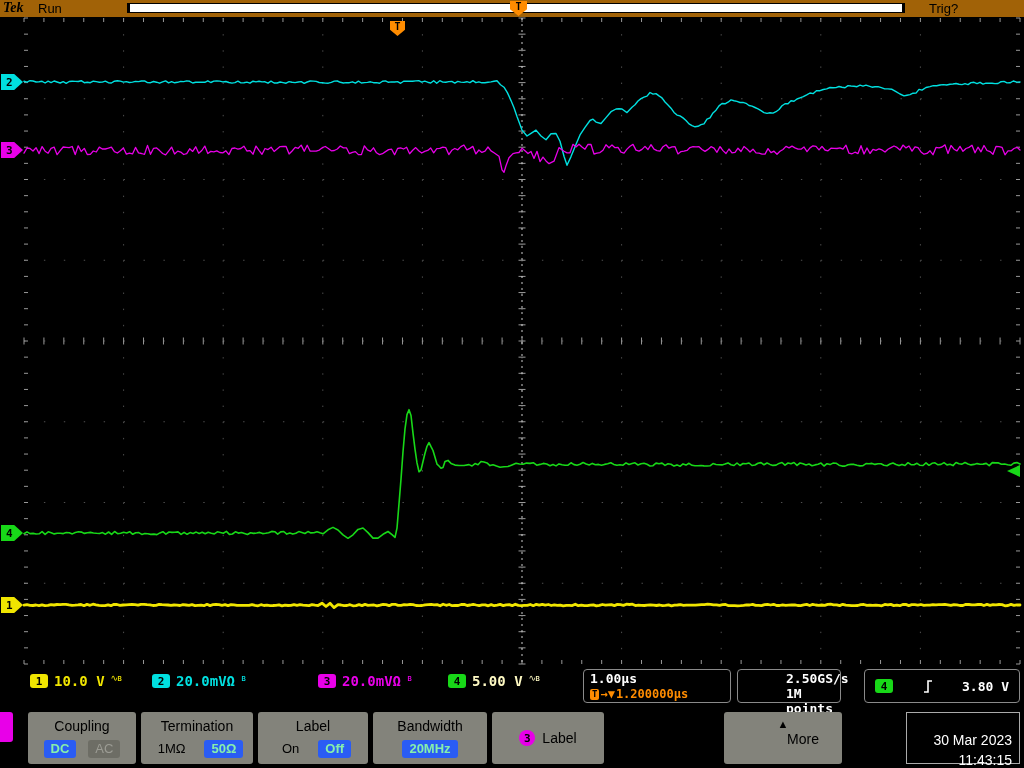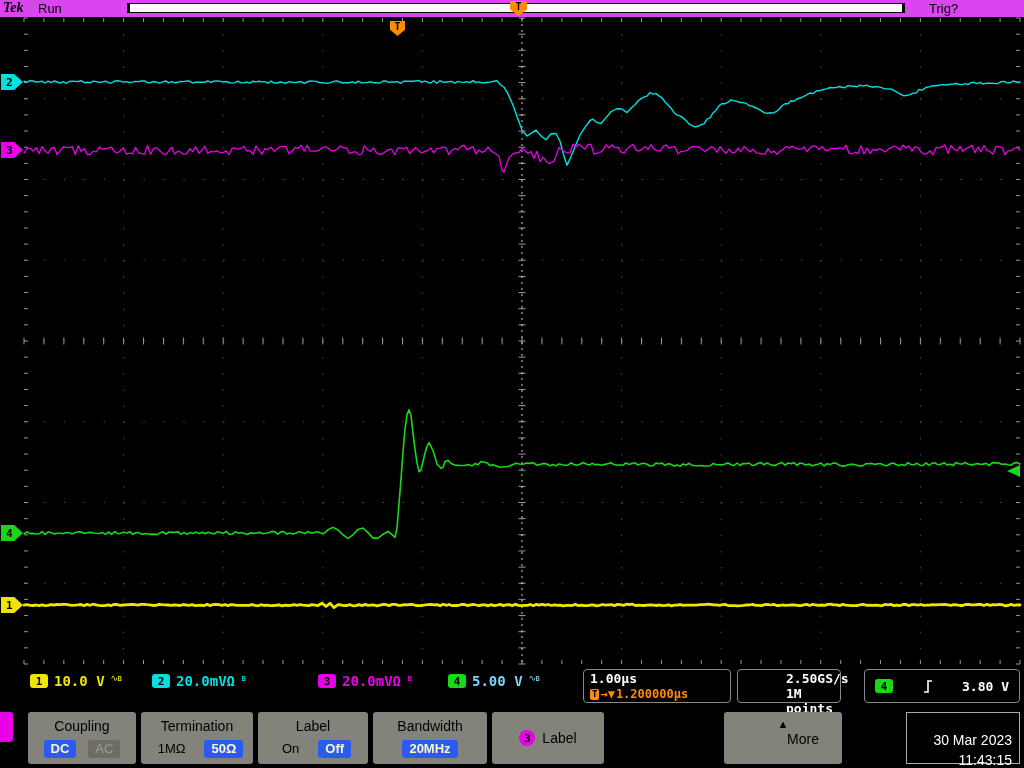--- a/index.html
+++ b/index.html
@@ -1,21 +1,21 @@
 <!DOCTYPE html>
 <html><head>
 <meta charset="utf-8">
 <style>
   html,body{margin:0;padding:0;background:#000;}
   .screen{position:relative;width:1024px;height:768px;background:#000;overflow:hidden;
           font-family:"DejaVu Sans Mono",monospace;}
   .abs{position:absolute;}
 
   
-  .topbar{left:0;top:0;width:1024px;height:17px;background:#d946ef;color:#000;}
+  .topbar{left:0;top:0;width:1024px;height:17px;background:#a16207;color:#000;}
   .tek-logo{left:3px;top:0;font:bold italic 14px "Liberation Serif",serif;}
   .run-status{left:38px;top:1px;font:13px "Liberation Sans",sans-serif;}
   .trig-status{left:929px;top:1px;font:13px "Liberation Sans",sans-serif;}
   .recordbar{left:127px;top:3px;width:778px;height:10px;background:#fff;border:1px solid #000;box-sizing:border-box;}
   .rv-tick{position:absolute;top:0;width:2px;height:100%;background:#000;}
   .rv-tick.l{left:0;} .rv-tick.r{right:0;}
   .trig-flag{left:510px;top:1px;width:17px;height:15px;background:#ff8c00;
              clip-path:polygon(0 0,100% 0,100% 55%,50% 100%,0 55%);
              color:#000;font:bold 10px "DejaVu Sans Mono",monospace;text-align:center;line-height:11px;z-index:6;}
 
@@ -30,41 +30,41 @@
   .gnd-ch3{top:142px;background:#e800e8;}
   .gnd-ch4{top:525px;background:#18d818;}
   .gnd-ch1{top:597px;background:#f0e500;}
 
   
   .chread{top:672px;height:18px;display:flex;align-items:center;gap:6px;}
   .badge{display:inline-flex;align-items:center;justify-content:center;width:18px;height:14px;border-radius:3px;
          color:#000;font:bold 11px "DejaVu Sans Mono",monospace;}
   .bg-ch1{background:#f0e500;} .bg-ch2{background:#00e0e0;} .bg-ch3{background:#e800e8;} .bg-ch4{background:#18d818;}
   .scale{font:bold 14px "DejaVu Sans Mono",monospace;}
-  .c-ch1{color:#f0e500;} .c-ch2{color:#00e0e0;} .c-ch3{color:#e800e8;} .c-ch4{color:#7dd3fc;}
+  .c-ch1{color:#f0e500;} .c-ch2{color:#00e0e0;} .c-ch3{color:#e800e8;} .c-ch4{color:#fef9c3;}
   .mini-ic{font-size:9px;letter-spacing:-1px;align-self:flex-start;margin-top:1px;}
   .r-ch1{left:30px;} .r-ch2{left:152px;} .r-ch3{left:318px;} .r-ch4{left:448px;}
 
   .robox{top:669px;height:34px;border:1px solid #8a8a8a;border-radius:4px;box-sizing:border-box;
          padding:1px 6px;color:#fff;font:bold 13px "DejaVu Sans Mono",monospace;}
   .h-box{left:583px;width:148px;}
   .a-box{left:737px;width:104px;padding-left:48px;}
   .t-box{left:864px;width:156px;display:flex;align-items:center;justify-content:space-between;padding:0 10px;}
   .delay-line{color:#ff8c00;font:bold 12px "DejaVu Sans Mono",monospace;margin-top:1px;display:flex;align-items:center;gap:1px;}
   .t-mini{display:inline-block;background:#ff8c00;color:#000;font:bold 9px "DejaVu Sans Mono",monospace;
           padding:0 2px;border-radius:2px;line-height:11px;}
 
   
   .menu-tab{left:0;top:712px;width:13px;height:30px;background:#e800e8;border-radius:0 3px 3px 0;}
   .mbtn{top:712px;height:52px;background:#83837b;border-radius:3px;color:#000;
         font-family:"Liberation Sans",sans-serif;text-align:center;box-sizing:border-box;cursor:pointer;}
   .mtitle{font-size:14px;margin-top:6px;}
   .optrow{display:flex;justify-content:center;align-items:center;gap:12px;margin-top:6px;font-size:13px;}
   .opt{line-height:18px;padding:0 7px;border-radius:3px;}
-  .opt-active{background:#2a5cf4;color:#fef9c3;font-weight:bold;}
+  .opt-active{background:#2a5cf4;color:#86efac;font-weight:bold;}
   .opt-plain{color:#000;}
   .opt-dim{background:#6d6d65;color:#9c9c94;}
   .b-coupling{left:28px;width:108px;}
   .b-term{left:141px;width:112px;}
   .b-invert{left:258px;width:110px;}
   .b-bw{left:373px;width:114px;}
   .b-label{left:492px;width:112px;display:flex;align-items:center;justify-content:center;gap:7px;}
   .b-more{left:724px;width:118px;}
   .more-arrow{font-size:11px;margin-top:7px;line-height:11px;}
   .label-badge{display:inline-flex;align-items:center;justify-content:center;width:16px;height:16px;border-radius:50%;

